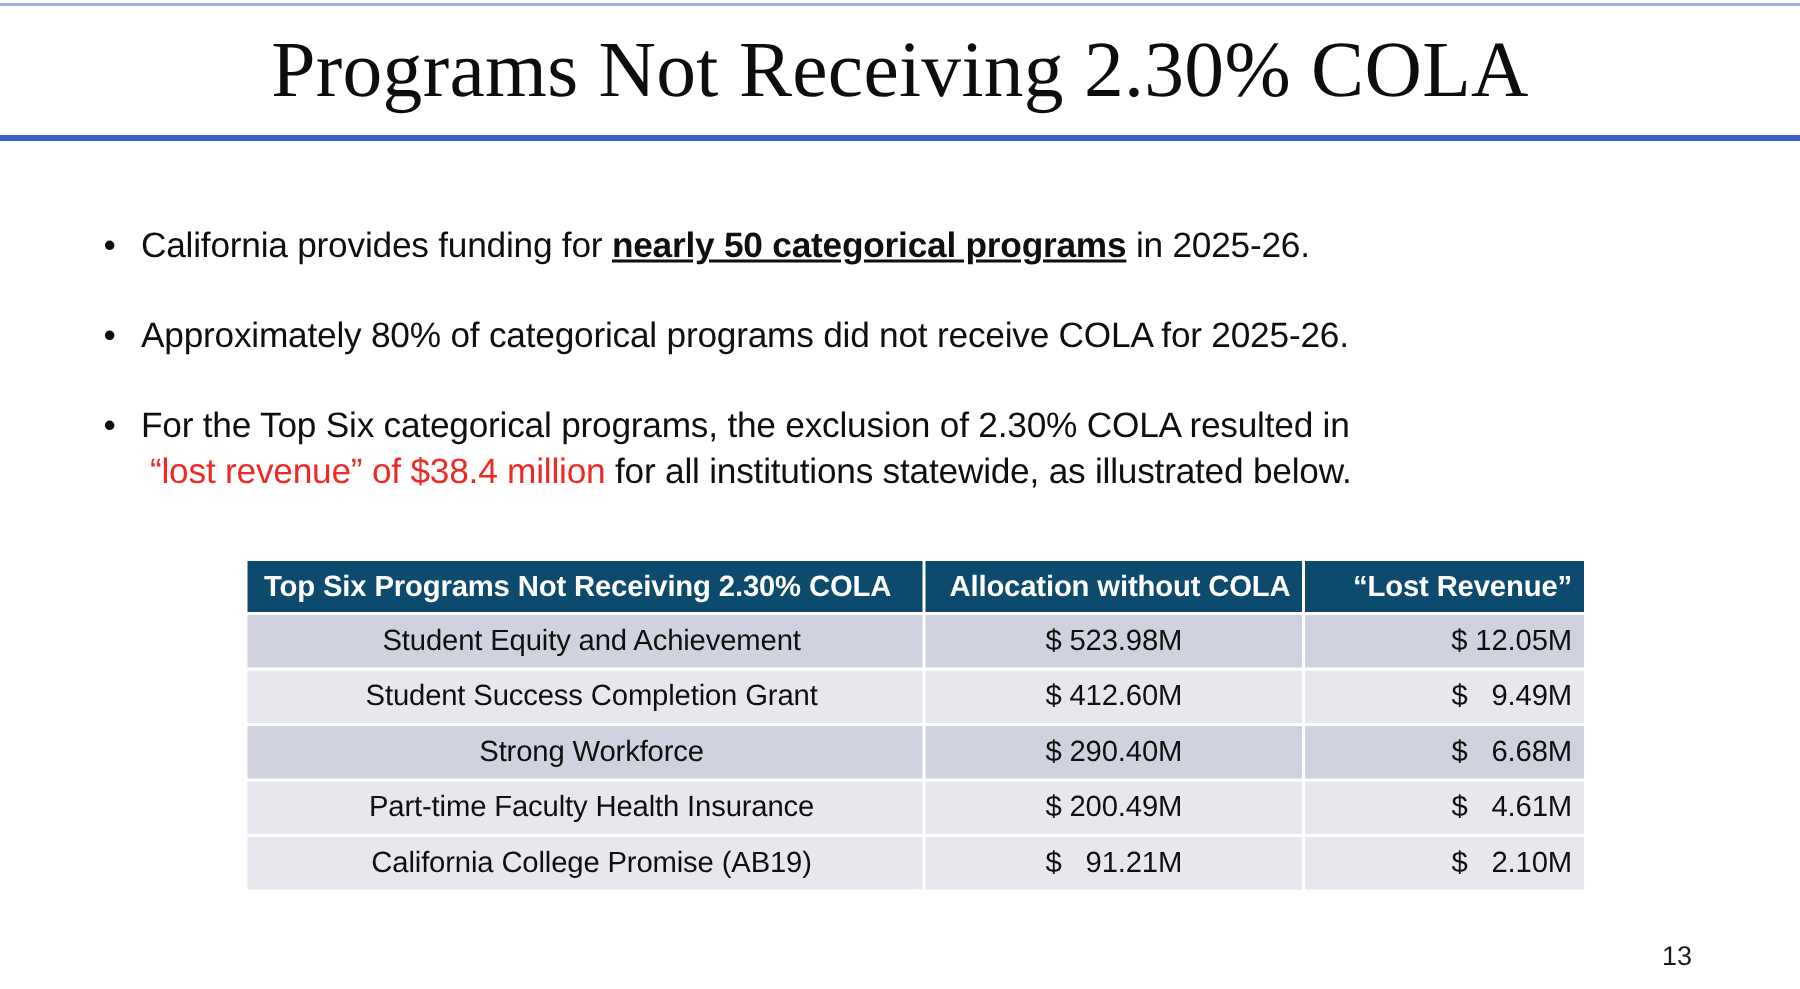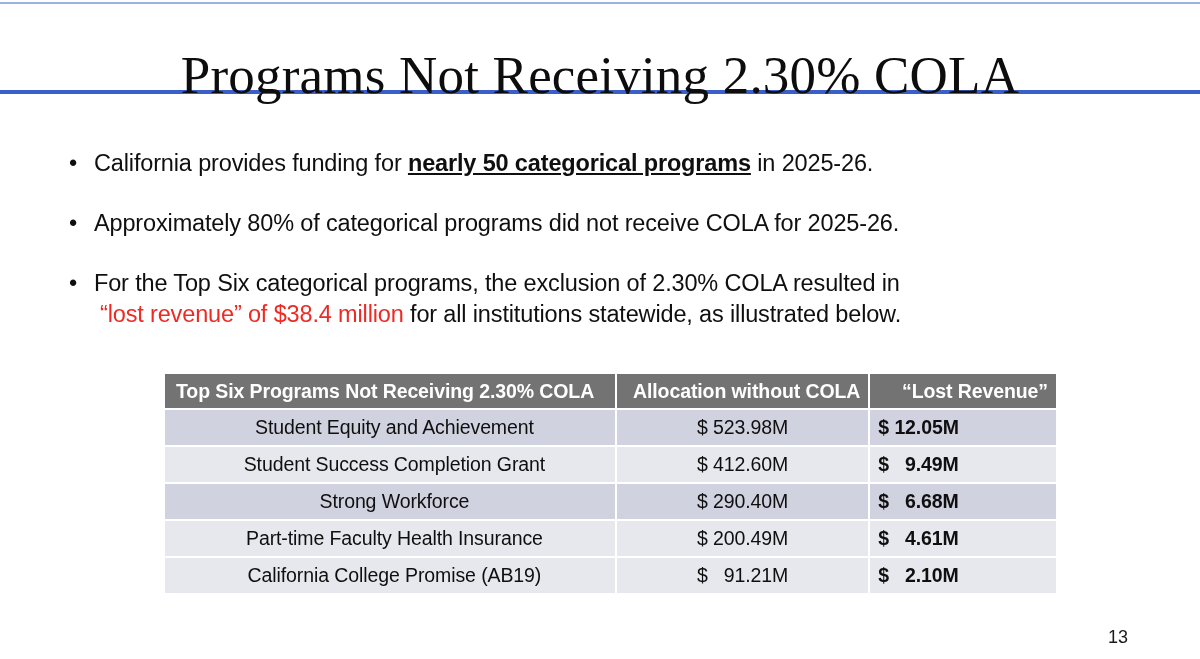--- a/index.html
+++ b/index.html
@@ -42,21 +42,20 @@
     top: 14px;
     width: 1200px;
     text-align: center;
     font-family: "Liberation Serif", "DejaVu Serif", serif;
     font-size: 53px;
     line-height: 66px;
     letter-spacing: 0.2px;
     color: #0d0d0d;
     font-weight: 400;
     white-space: nowrap;
-    margin-top: 28px;
   }
 
   
   .bullets {
     position: absolute;
     left: 66px;
     top: 148px;
     width: 1080px;
   }
   .bullet {
@@ -93,21 +92,21 @@
     left: 163px;
     top: 372px;
     width: 895px;
     border-collapse: separate;
     border-spacing: 2px 2px;
     font-size: 19.5px;
     color: #0f0f0f;
     letter-spacing: -0.1px;
   }
   .cola-table th {
-    background: #737373;
+    background: #0c4a6e;
     color: #ffffff;
     font-weight: bold;
     font-size: 19.5px;
     height: 30px;
     padding: 2px 8px;
     white-space: nowrap;
     margin-left: 48px;
   }
   .cola-table th.c-prog { text-align: left; padding-left: 11px; }
   .cola-table th.c-alloc,
@@ -122,23 +121,22 @@
   .cola-table td.c-prog {
     text-align: center;
     padding-left: 17px;
     width: 441px;
   }
   .cola-table td.c-alloc {
     text-align: center;
     width: 246px;
   }
   .cola-table td.c-lost {
-    text-align: left;
+    text-align: right;
     width: 200px;
-    font-weight: bold;
   }
   .cola-table tbody tr.odd td  { background: #d0d2e0; }
   .cola-table tbody tr.even td { background: #e7e8ee; }
 
   
   .page-number {
     position: absolute;
     right: 72px;
     top: 626px;
     font-size: 18px;

